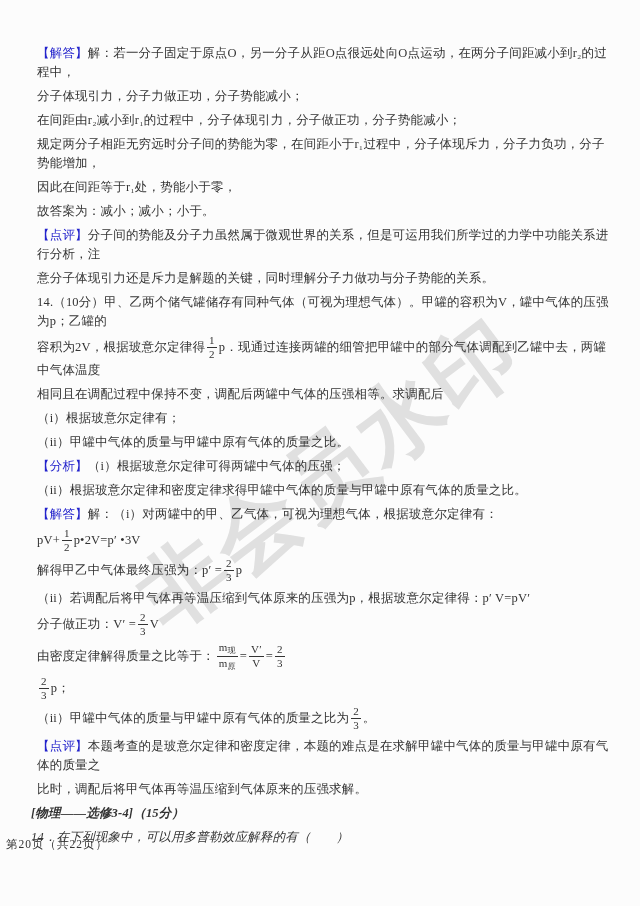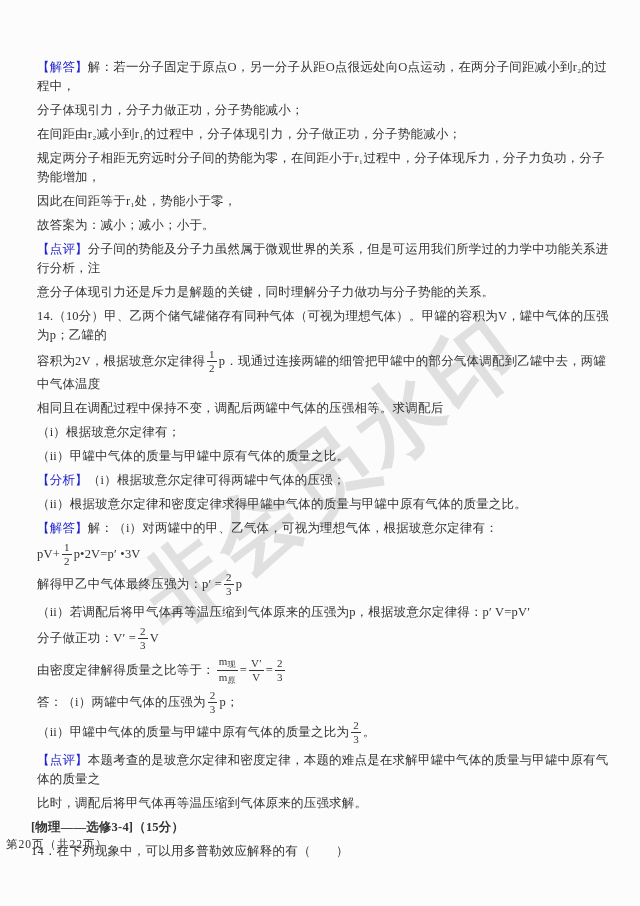--- a/index.html
+++ b/index.html
@@ -11,30 +11,30 @@
   }
   .page {
     position: relative;
     width: 640px; height: 906px;
     background: #fcfcfc;
     color: #333;
     overflow: hidden;
   }
   .content {
     position: absolute;
-    top: 58px; left: 37px; right: 24px;
+    top: 44px; left: 37px; right: 24px;
   }
   .line {
     font-size: 12.5px;
     line-height: 19px;
     margin-bottom: 5px;
     letter-spacing: 0.2px;
     color: #333;
   }
-  .line.q { margin-left: -6px; }
+  .line.q { margin-left: -6px; font-style: italic; }
   .line.bold { font-weight: bold; color: #1a1a1a; }
   .tag { color: #2323cc; }
   .run { color: #333; }
   .frac {
     display: inline-block;
     vertical-align: middle;
     text-align: center;
     font-size: 11px;
     line-height: 1;
     margin: 0 2px;
@@ -93,21 +93,21 @@
       <div class="line"><span class="run">（i）根据玻意尔定律有；</span></div>
       <div class="line"><span class="run">（ii）甲罐中气体的质量与甲罐中原有气体的质量之比。</span></div>
       <div class="line"><span class="tag">【分析】</span><span class="run">（i）根据玻意尔定律可得两罐中气体的压强；</span></div>
       <div class="line"><span class="run">（ii）根据玻意尔定律和密度定律求得甲罐中气体的质量与甲罐中原有气体的质量之比。</span></div>
       <div class="line"><span class="tag">【解答】</span><span class="run">解：（i）对两罐中的甲、乙气体，可视为理想气体，根据玻意尔定律有：</span></div>
       <div class="line"><span class="run">pV+</span><span class="frac"><span class="num">1</span><span class="den">2</span></span><span class="run">p•2V=p′ •3V</span></div>
       <div class="line"><span class="run">解得甲乙中气体最终压强为：p′ =</span><span class="frac"><span class="num">2</span><span class="den">3</span></span><span class="run">p</span></div>
       <div class="line"><span class="run">（ii）若调配后将甲气体再等温压缩到气体原来的压强为p，根据玻意尔定律得：p′ V=pV′</span></div>
       <div class="line"><span class="run">分子做正功：V′ =</span><span class="frac"><span class="num">2</span><span class="den">3</span></span><span class="run">V</span></div>
       <div class="line"><span class="run">由密度定律解得质量之比等于：</span><span class="frac"><span class="num">m<span class="fsub">现</span></span><span class="den">m<span class="fsub">原</span></span></span><span class="run">=</span><span class="frac"><span class="num">V′</span><span class="den">V</span></span><span class="run">=</span><span class="frac"><span class="num">2</span><span class="den">3</span></span></div>
-      <div class="line"><span class="run">答：（i）两罐中气体的压强为</span><span class="frac"><span class="num">2</span><span class="den">3</span></span><span class="run">p；</span></div>
+      <div class="line"><span class="frac"><span class="num">2</span><span class="den">3</span></span><span class="run">p；</span></div>
       <div class="line"><span class="run">（ii）甲罐中气体的质量与甲罐中原有气体的质量之比为</span><span class="frac"><span class="num">2</span><span class="den">3</span></span><span class="run">。</span></div>
       <div class="line"><span class="tag">【点评】</span><span class="run">本题考查的是玻意尔定律和密度定律，本题的难点是在求解甲罐中气体的质量与甲罐中原有气体的质量之</span></div>
       <div class="line"><span class="run">比时，调配后将甲气体再等温压缩到气体原来的压强求解。</span></div>
       <div class="line q bold"><span class="run">[物理——选修3-4]（15分）</span></div>
       <div class="line q"><span class="run">14．在下列现象中，可以用多普勒效应解释的有（　　）</span></div>
     </div>
   <div class="footer">第20页（共22页）</div>
 </div>
 
 </body></html>

